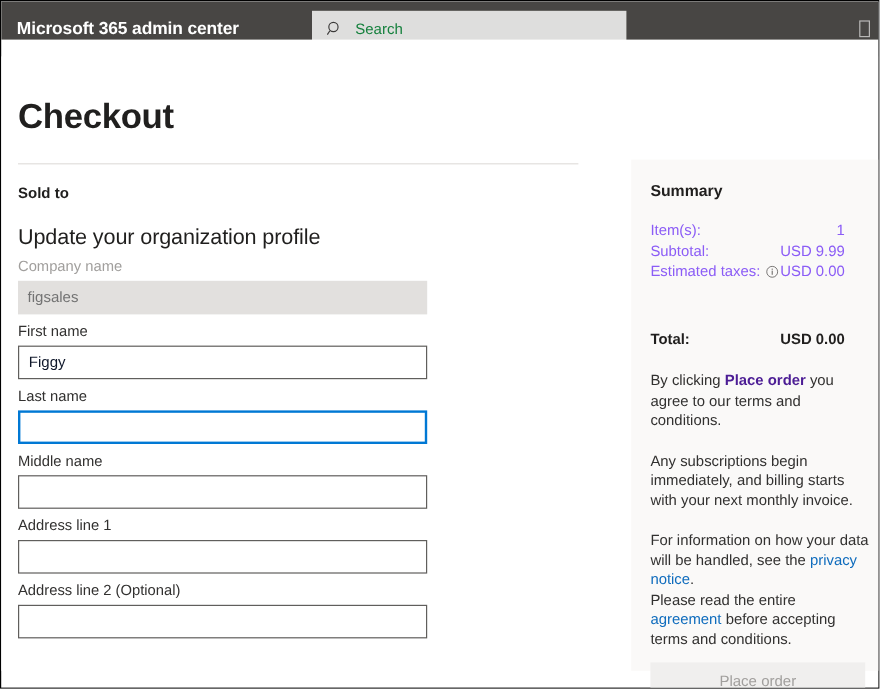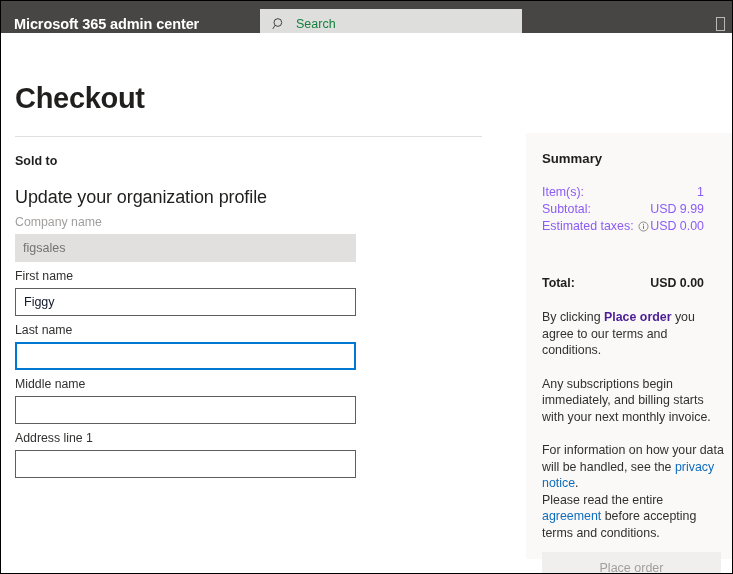--- a/index.html
+++ b/index.html
@@ -227,20 +227,24 @@
           <div class="field">
             <label class="field-label">Last name</label>
             <input type="text" class="field-input focused" value="" style="">
           </div>
           <div class="field">
             <label class="field-label">Middle name</label>
             <input type="text" class="field-input" value="" style="">
           </div>
           <div class="field">
             <label class="field-label">Address line 1</label>
+            <input type="text" class="field-input" value="" style="">
+          </div>
+          <div class="field">
+            <label class="field-label">Address line 2 (Optional)</label>
             <input type="text" class="field-input" value="" style="">
           </div>
         </div>
     </div>
 
     <div id="summary-panel">
       <div id="summary-heading">Summary</div>
 
       <div id="summary-rows">
           <div class="sum-row">

